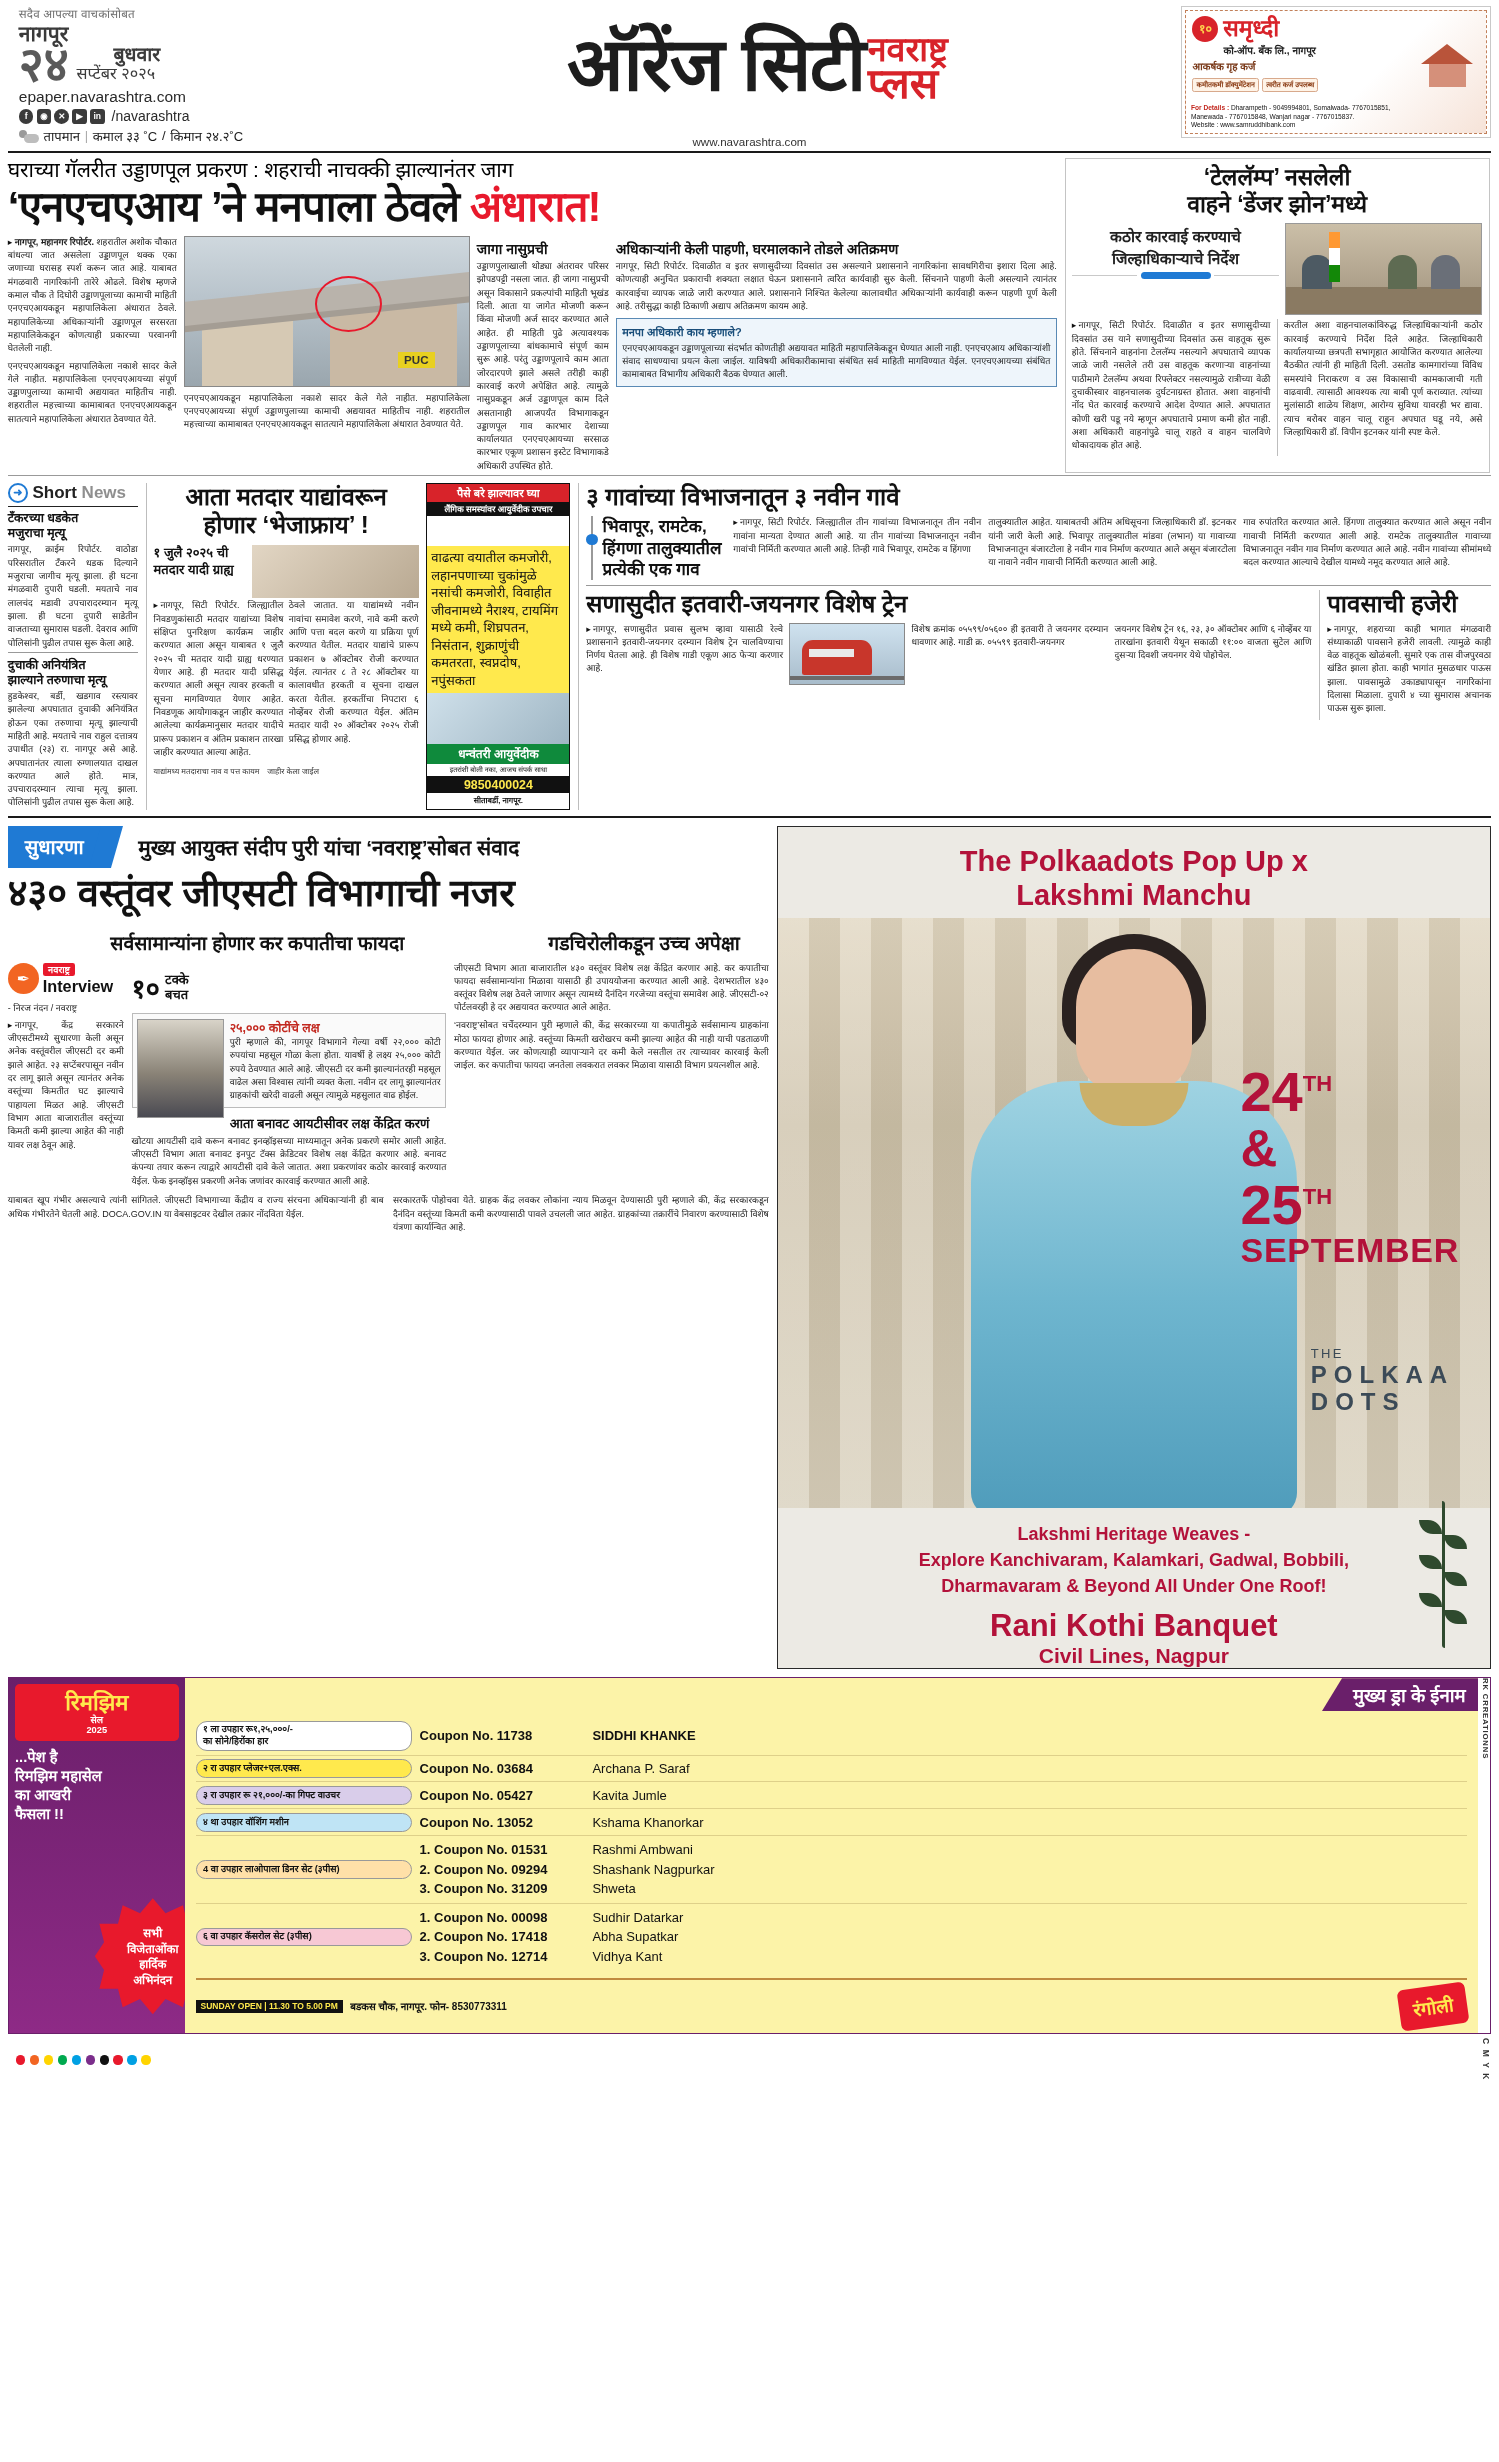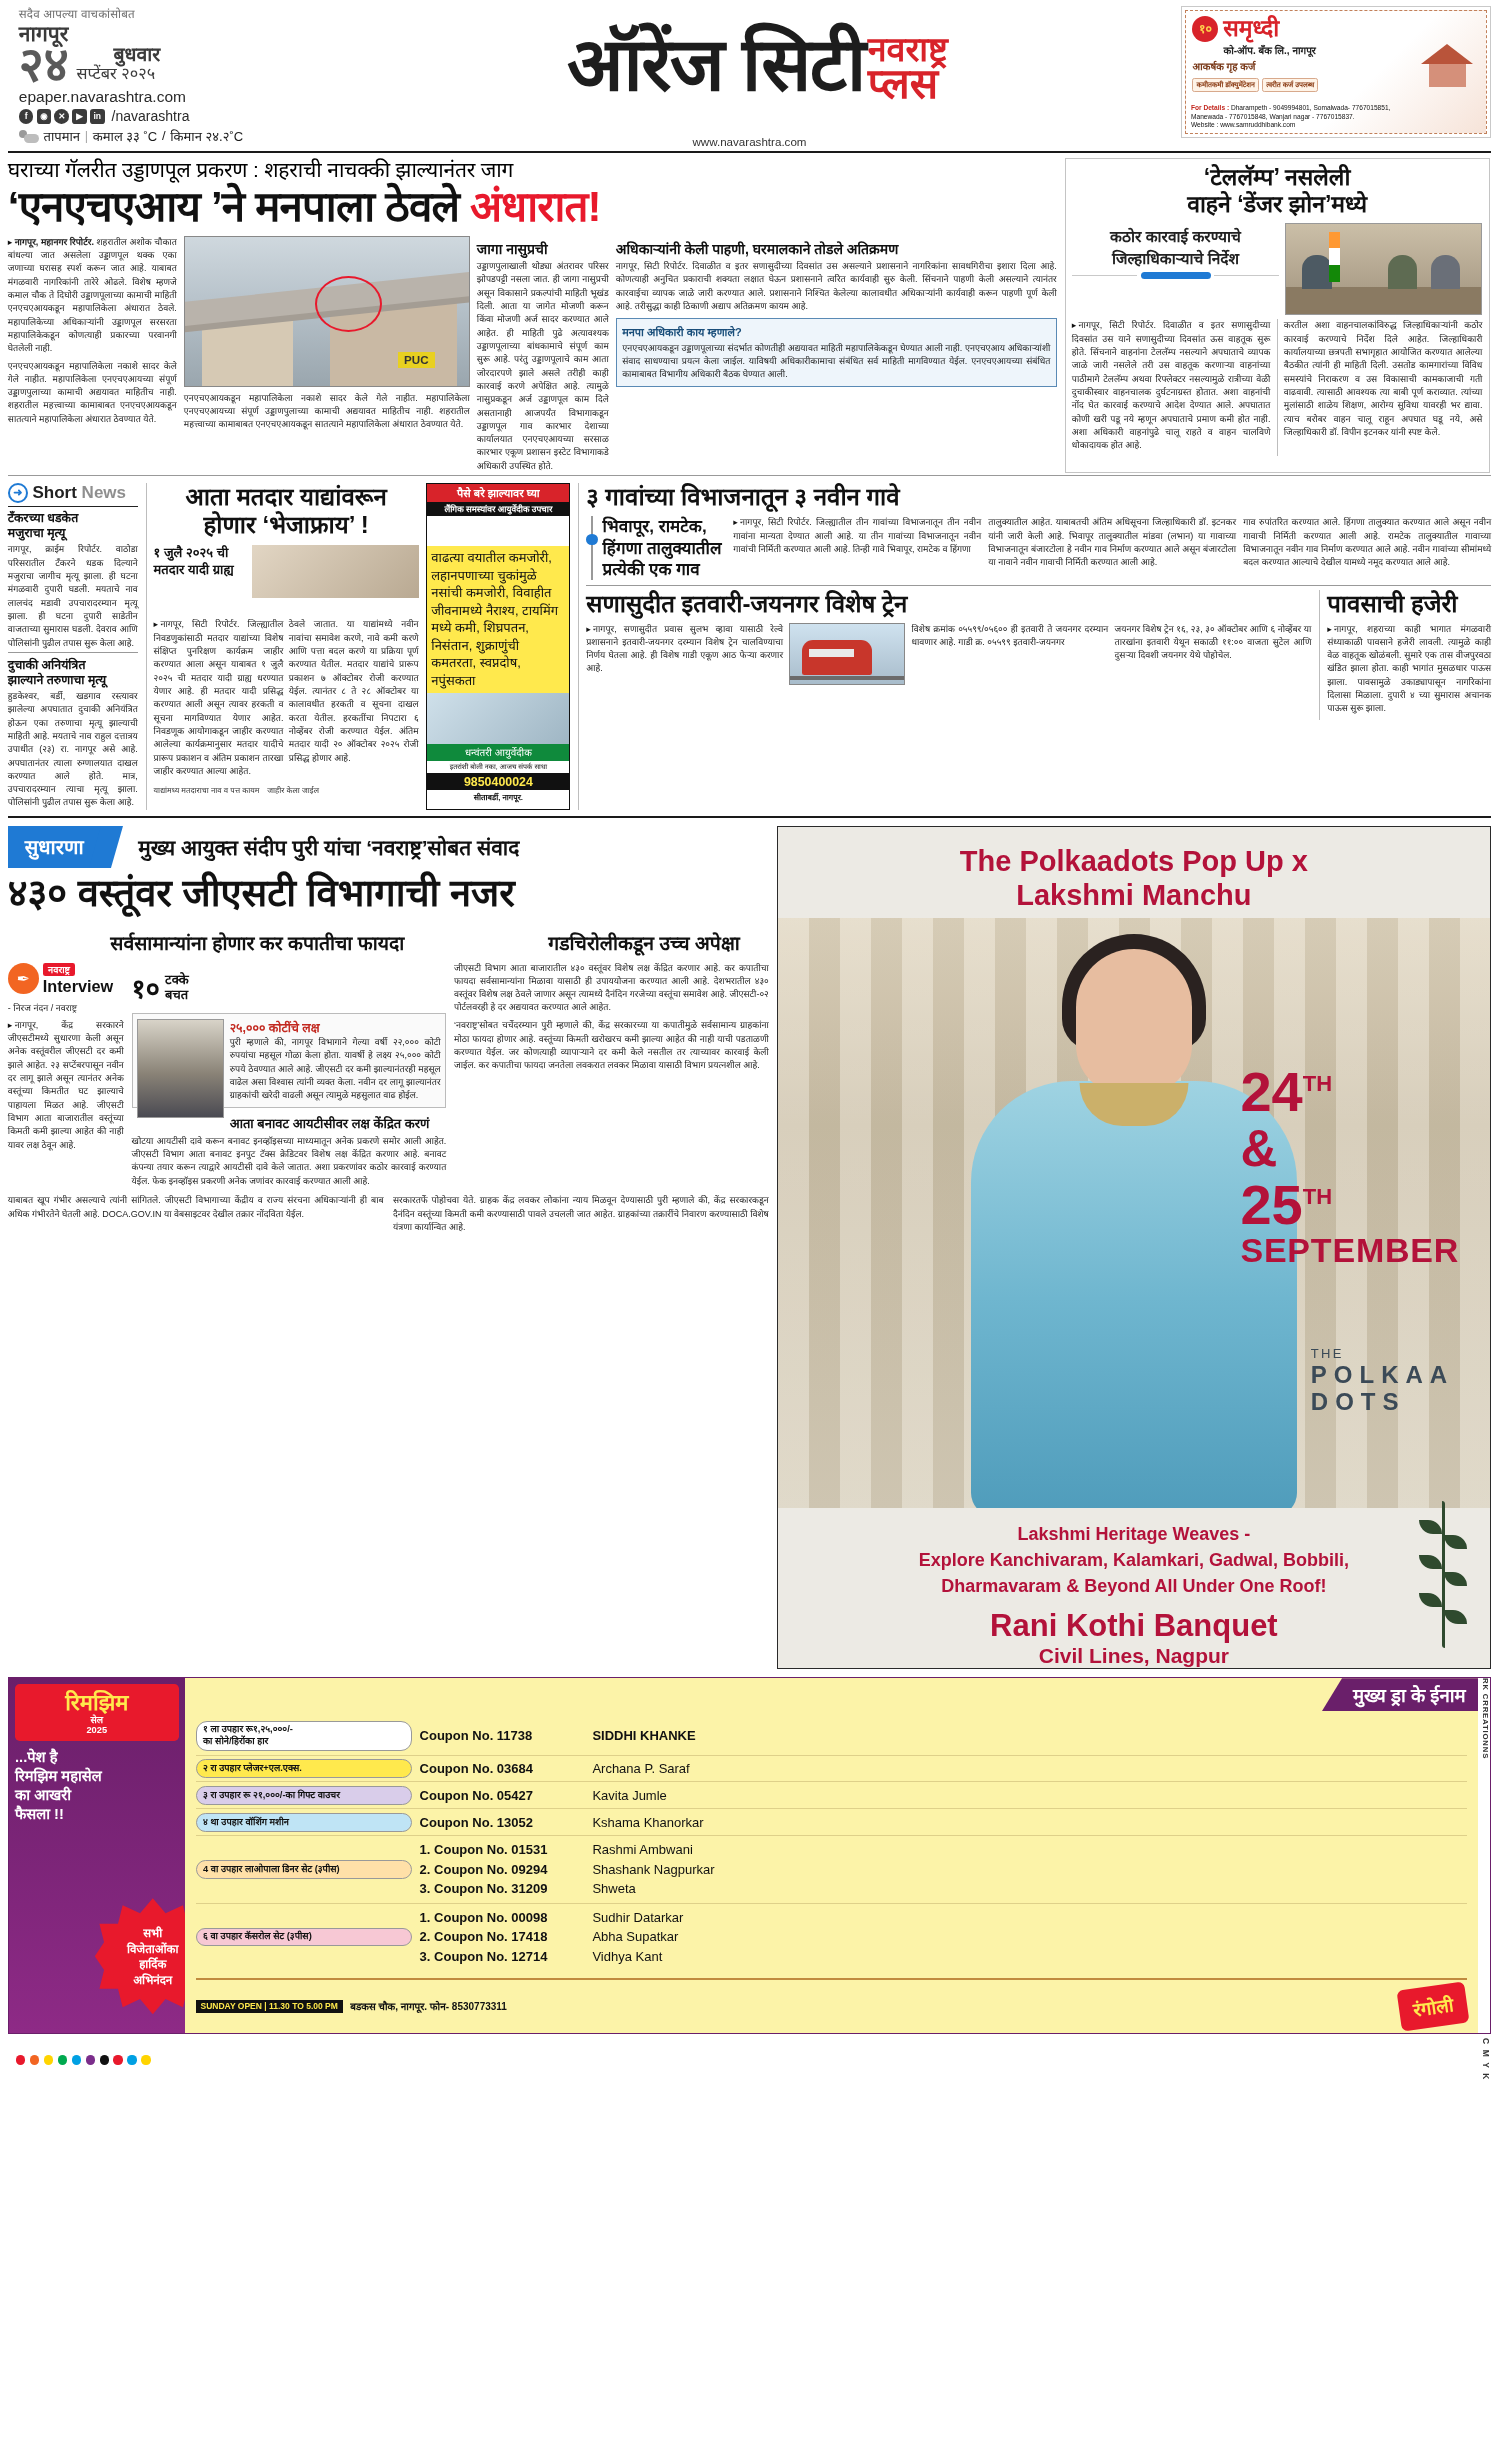--- a/index.html
+++ b/index.html
@@ -101,27 +101,27 @@
   .shortnews { width:130px; }
   .sn-head { display:flex; align-items:center; gap:4.7px; }
   .sn-icon { width:20px;height:20px;border-radius:50%;border:2.3px solid #1f7ad4;color:#1f7ad4;
              display:flex;align-items:center;justify-content:center;font-size:11px;font-weight:bold;}
   .sn-title { font-size:17px; font-weight:bold; color:#222; }
   .sn-title .g { color:#8f8f8f; }
   .sn-item-h { font-size:12.4px; font-weight:bold; line-height:1.2; margin:4.7px 0 2.3px;}
   .mid-c2 { width:273px; }
   .mid-h2 { font-size:24px; font-weight:bold; line-height:1.18; text-align:center; }
   .cap-img { height:53px; background:linear-gradient(135deg,#e2d6c4,#b9a992); }
-  .cap-2col { display:flex; gap:5.4px; margin-top:20px;}
+  .cap-2col { display:flex; gap:5.4px; margin-top:1px;}
   .mid-ad { width:144px; border:1.6px solid #111; }
   .ad-red-bar { background:#d8232a; color:#fff; font-size:11px; font-weight:bold; text-align:center; padding:1.6px;}
   .ad-blk-bar { background:#111; color:#fff; font-size:8.5px; font-weight:bold; text-align:center; padding:1.6px;}
   .ad-yellow { background:#ffe94d; font-size:13px; line-height:1.35; padding:3.1px 3.9px; color:#111;margin-top:30px;}
   .ad-couple { height:51px; background:linear-gradient(135deg,#cfe0ea,#9fb6c4); }
-  .ad-green { background:#0f8a3c; color:#fff; font-size:10px; text-align:center; padding:1.6px; font-weight:normal;}
+  .ad-green { background:#0f8a3c; color:#fff; font-size:12px; text-align:center; padding:1.6px; font-weight:bold;}
   .ad-phone { background:#111; color:#ffe94d; font-size:12.4px; font-weight:bold; text-align:center; padding:1.6px;}
   .mid-c4 { flex:1; }
   .mid-h3 { font-size:24px; font-weight:bold; line-height:1.18; }
   .blue-dot-rule { display:flex; align-items:center; gap:4.7px; }
   .bdr-line { width:2.3px; background:#999; }
   .bdr-dot { width:11.6px;height:11.6px;border-radius:50%;background:#1f7ad4;}
   .train-img { width:100%; height:62px; border:0.8px solid #888; background:linear-gradient(180deg,#cfe2ef,#a8bccb); position:relative; overflow:hidden;}
   .train-img .loco { position:absolute;left:10%;bottom:14%;width:62%;height:58%;background:#c8362b;border-radius:11px 11px 2.3px 2.3px;}
   .train-img .win { position:absolute;left:16%;bottom:44%;width:40%;height:14%;background:#e9e9e9;}
   .train-img .rail { position:absolute;left:0;bottom:6%;width:100%;height:3.9px;background:#6b6b6b;}

